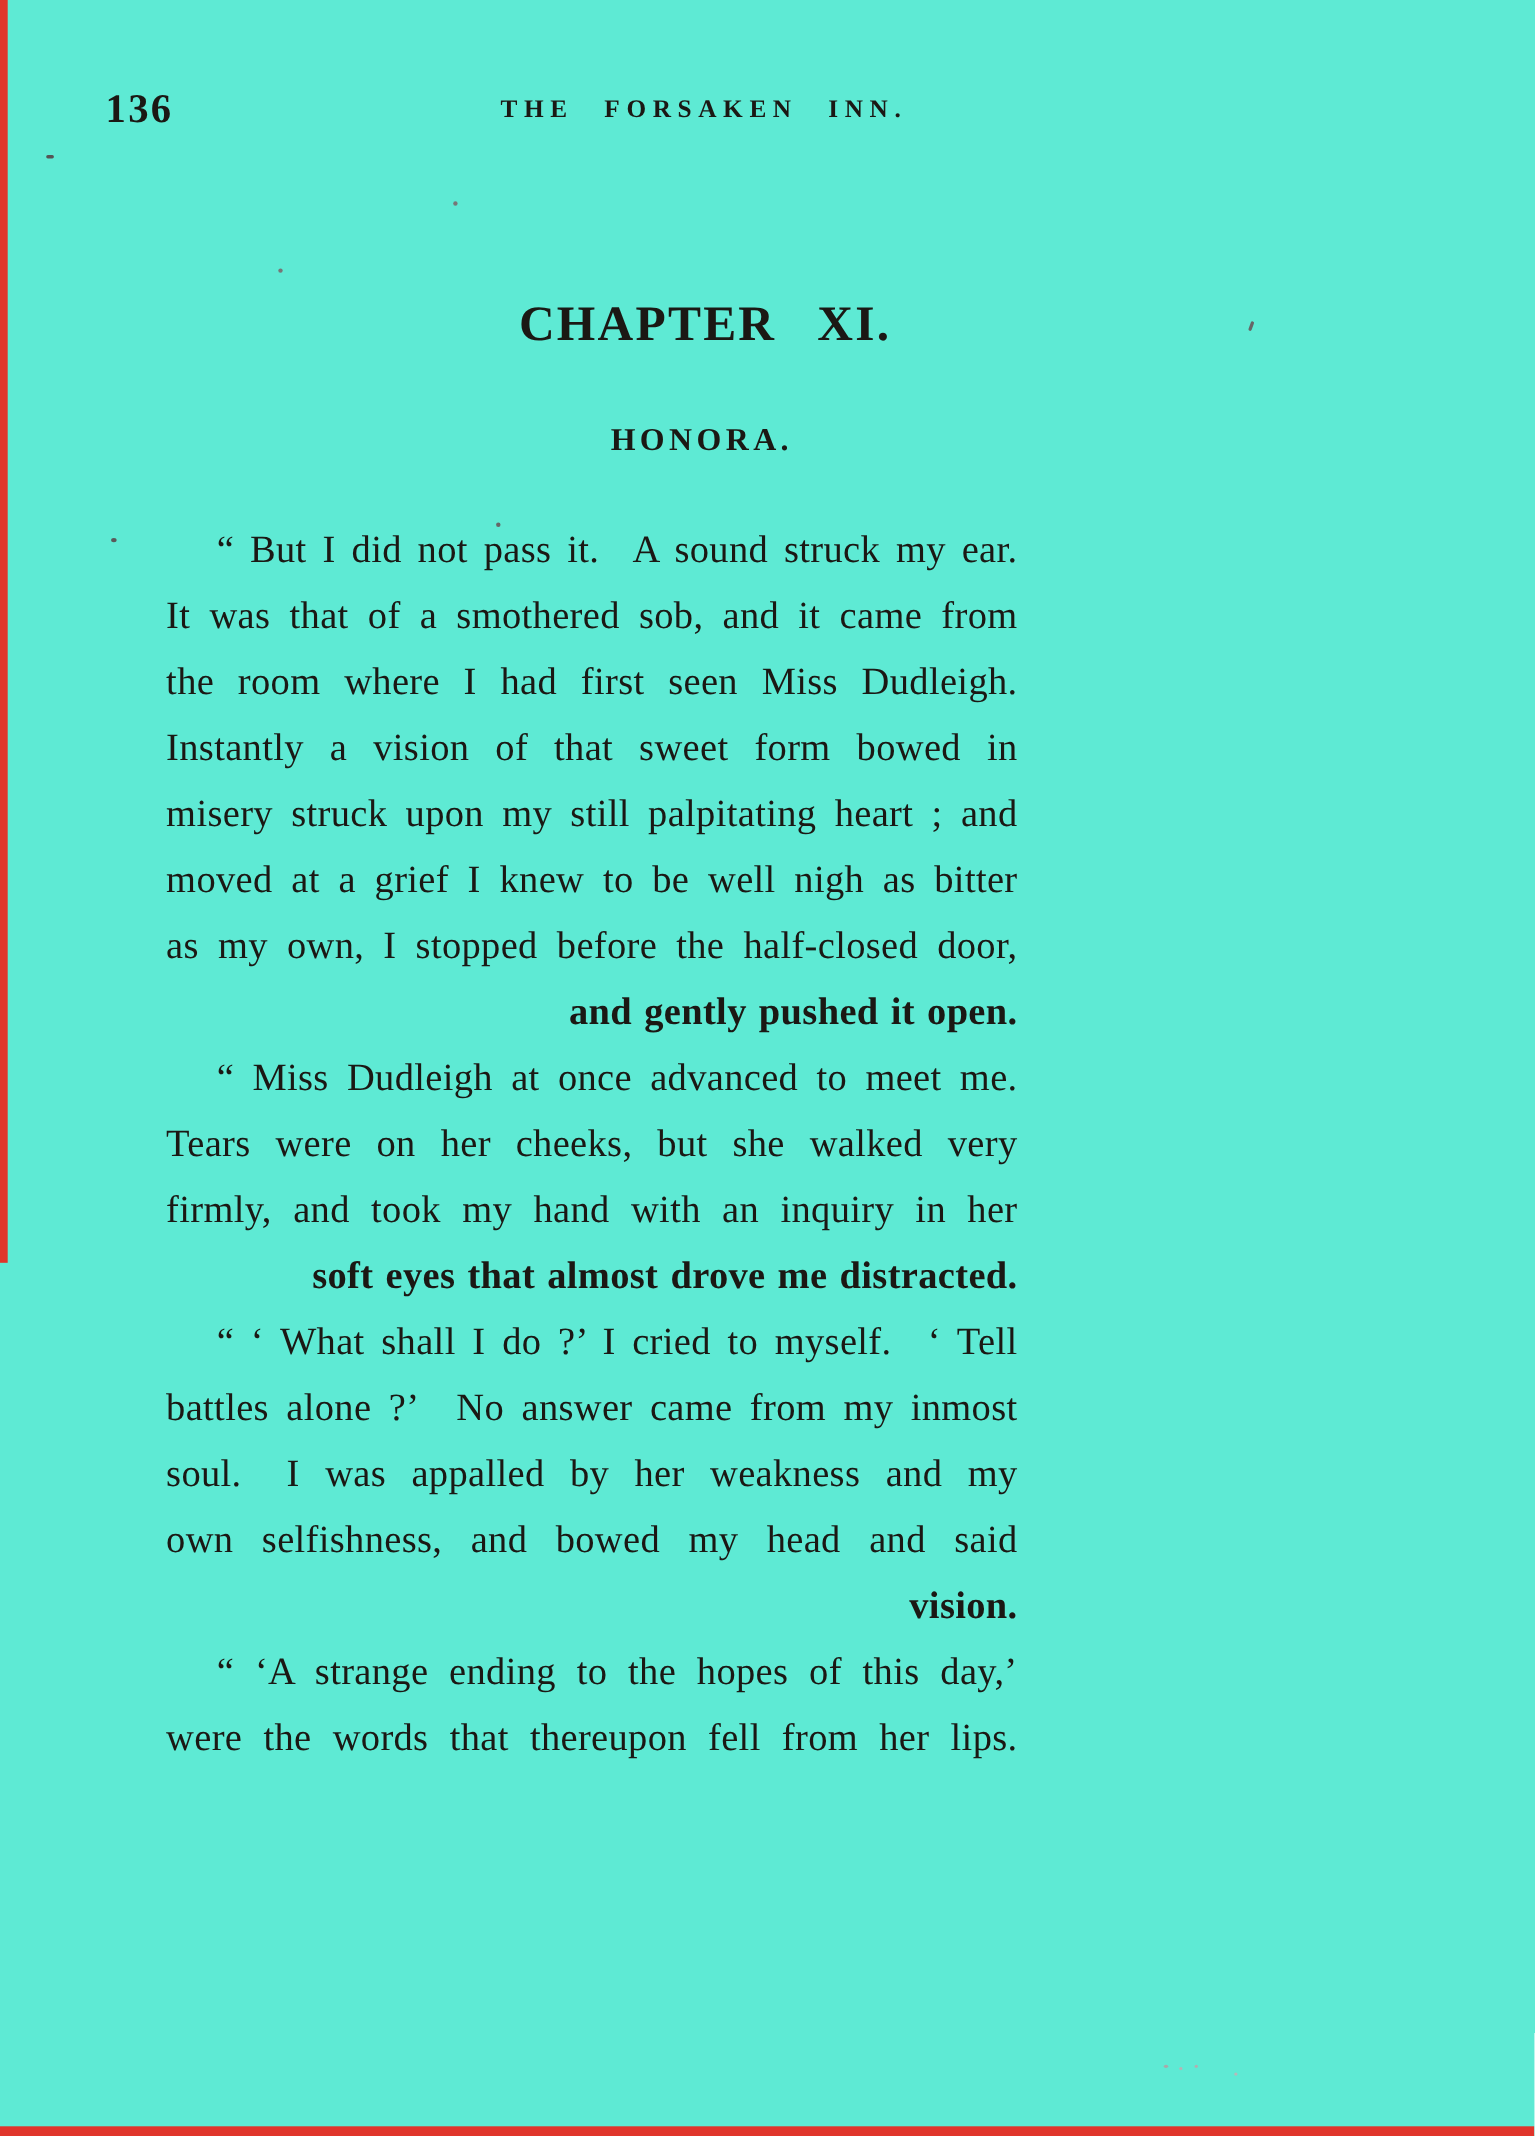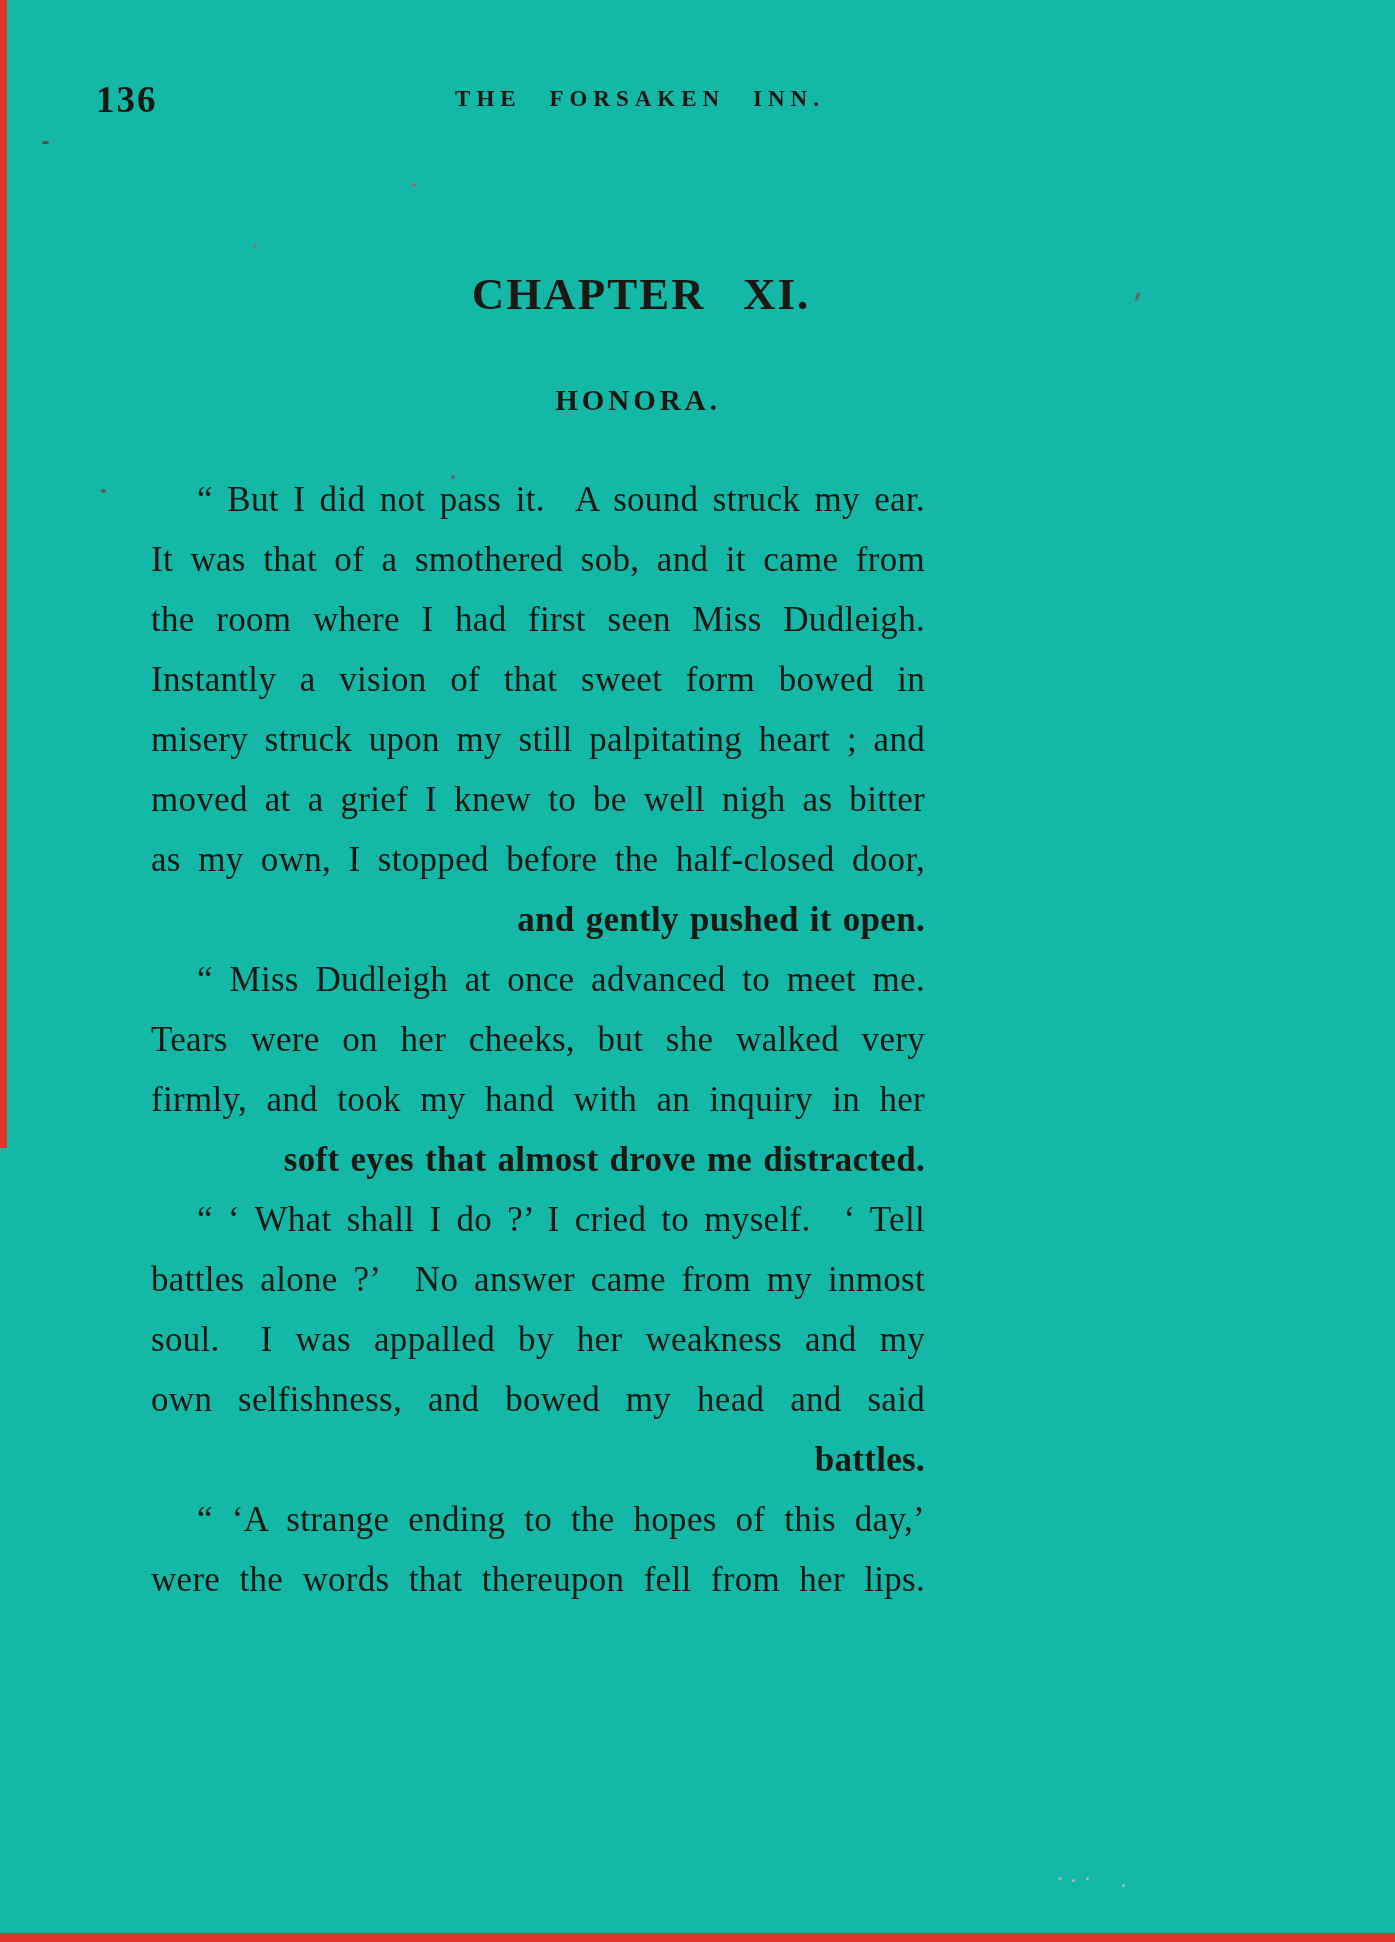--- a/index.html
+++ b/index.html
@@ -1,20 +1,20 @@
 <!DOCTYPE html>
 <html><head>
 <meta charset="utf-8">
 <style>
   html, body { margin: 0; padding: 0; background: #ffffff; }
   #page {
     position: relative;
     width: 1395px;
     height: 1942px;
-    background: #14b8a6;
+    background: #5eead4;
     overflow: hidden;
     font-family: "Liberation Serif", "DejaVu Serif", serif;
     color: #1b1814;
   }
 
   
   .edge-left {
     position: absolute; left: 0; top: 0;
     width: 7px; height: 1148px;
     background: #e0352b;
@@ -120,21 +120,21 @@
       <div class="line j">Tears were on her cheeks, but she walked very</div>
       <div class="line j">firmly, and took my hand with an inquiry in her</div>
       <div class="line l">soft eyes that almost drove me distracted.</div>
     </div>
 
     <div>
       <div class="line j i">“ ‘ What shall I do ?’ I cried to myself.  ‘ Tell</div>
       <div class="line j">battles alone ?’  No answer came from my inmost</div>
       <div class="line j">soul.  I was appalled by her weakness and my</div>
       <div class="line j">own selfishness, and bowed my head and said</div>
-      <div class="line l">battles.</div>
+      <div class="line l">vision.</div>
     </div>
 
     <div>
       <div class="line j i">“ ‘A strange ending to the hopes of this day,’</div>
       <div class="line j">were the words that thereupon fell from her lips.</div>
     </div>
 
   </div>
 
   <div class="speck sp1"></div>

